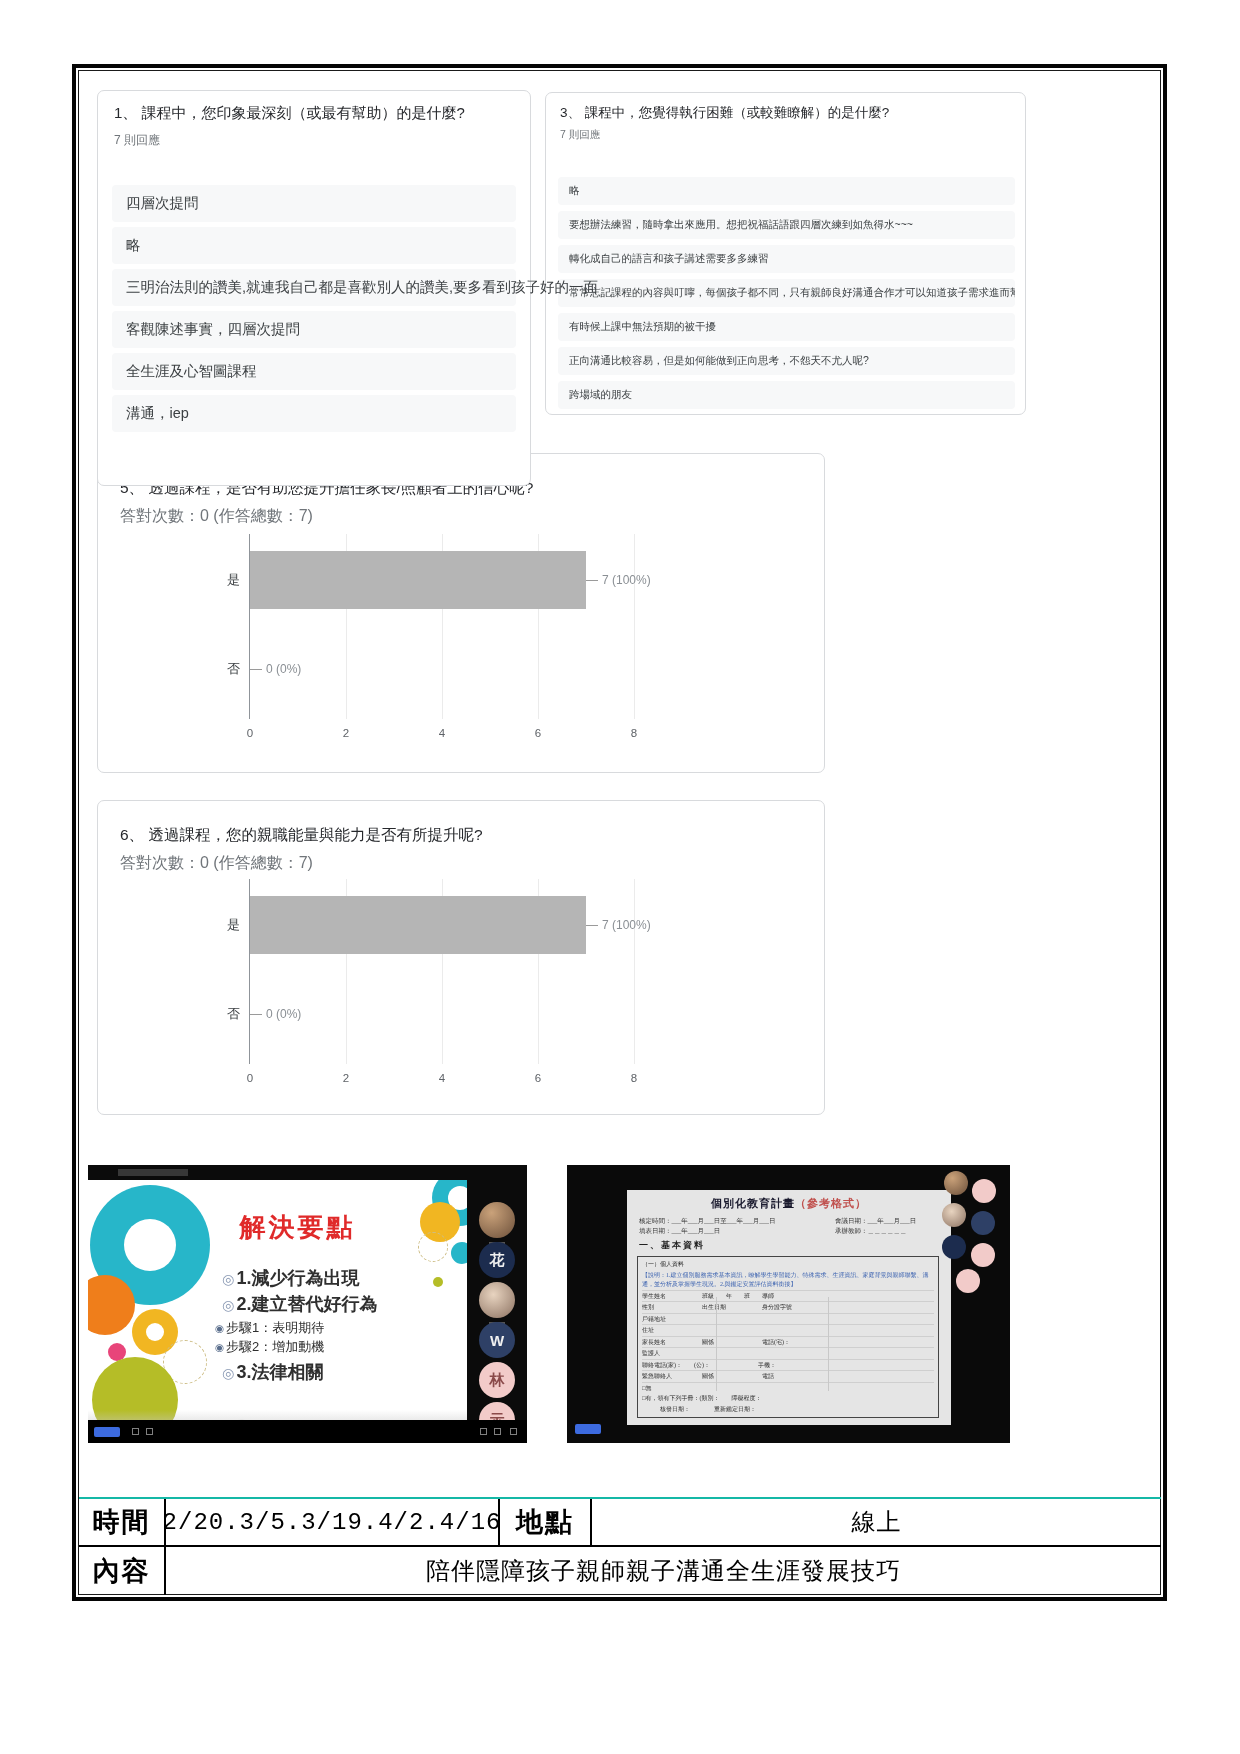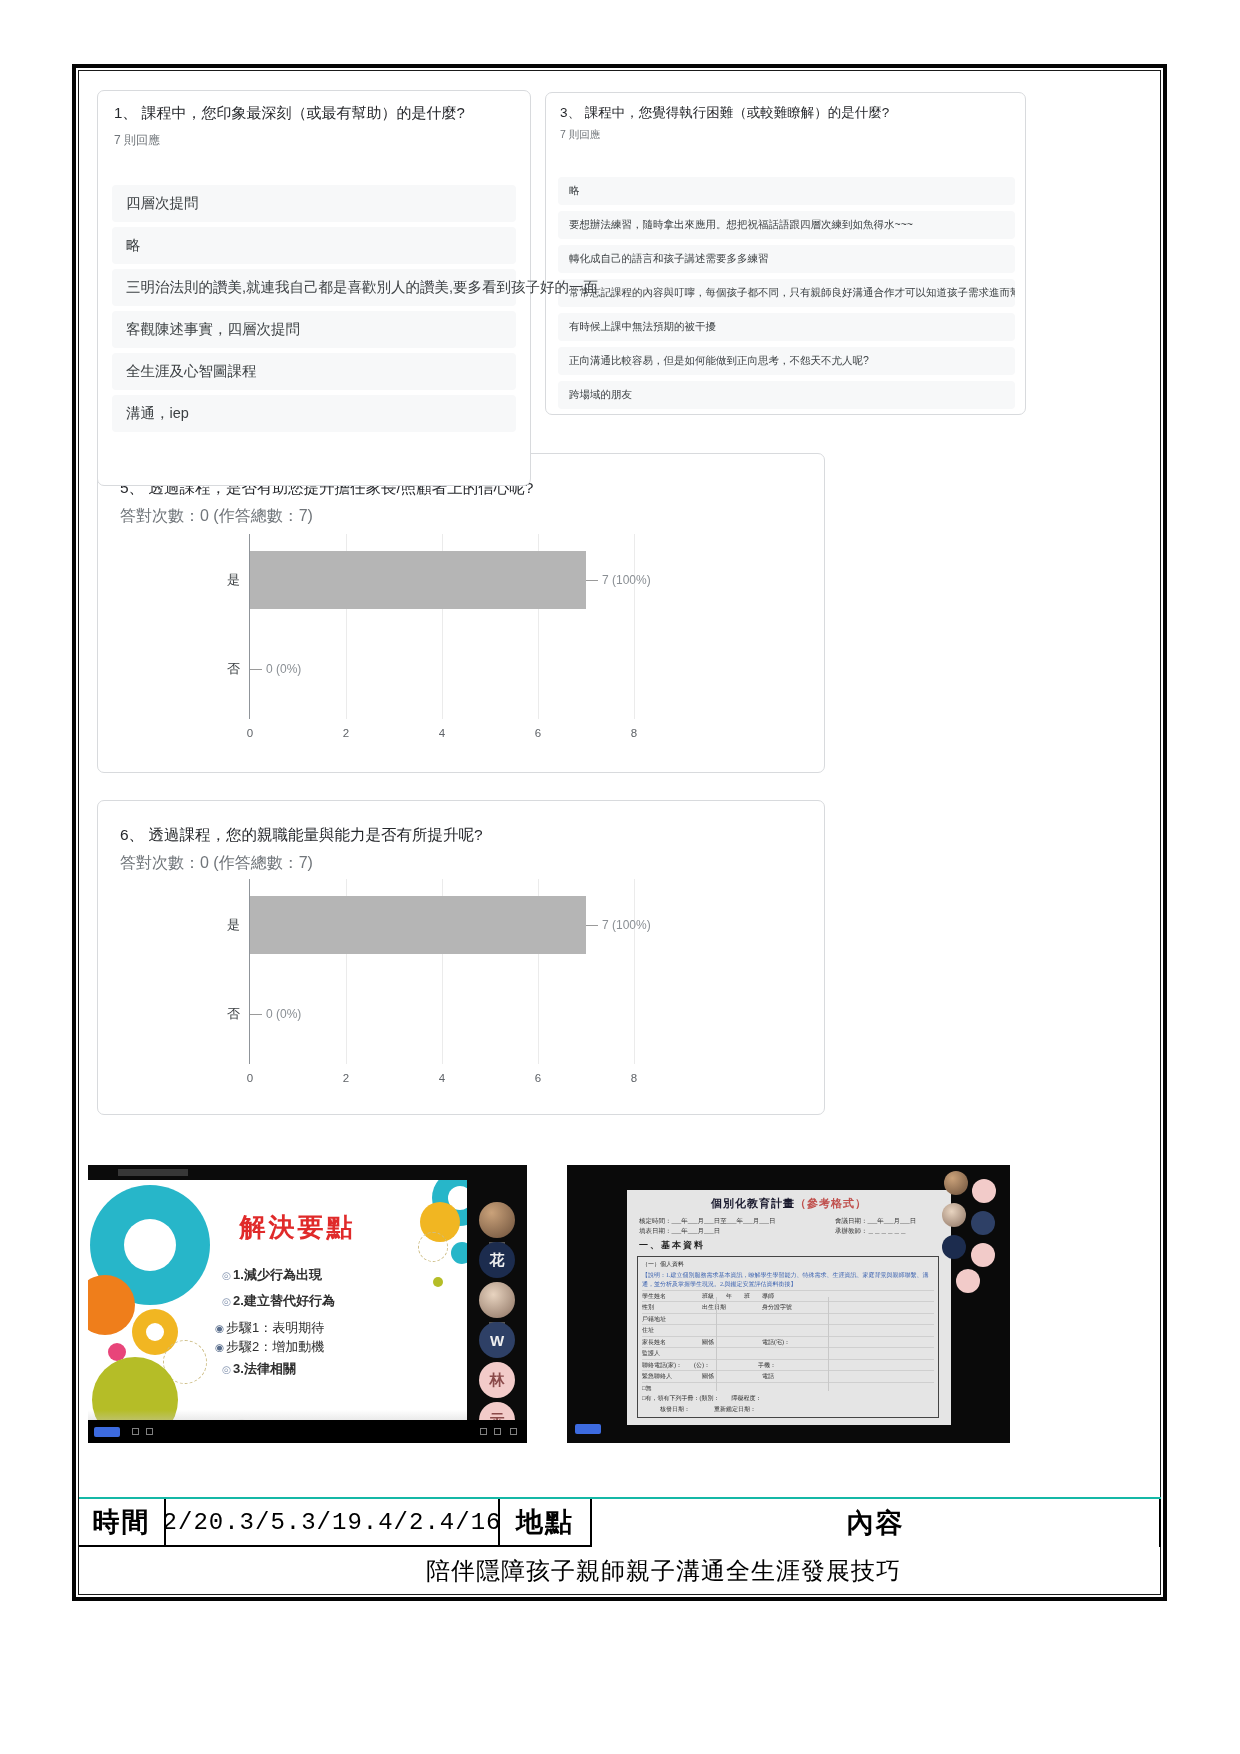--- a/index.html
+++ b/index.html
@@ -62,21 +62,21 @@
   #shot-left { position:absolute; left:88px; top:1165px; width:439px; height:278px;
                background:#0b0b0b; overflow:hidden; }
   #shot-left .titlebar-blob { position:absolute; left:30px; top:4px; width:70px; height:7px;
                background:#4a4a4a; opacity:.7; }
   .slide { position:absolute; left:0; top:15px; width:379px; height:256px; background:#fff; overflow:hidden; }
   .circ { position:absolute; border-radius:50%; }
   .donut-hole { position:absolute; border-radius:50%; background:#fff; }
   .slide-title { position:absolute; left:80px; right:40px; top:30px; text-align:center;
                  font-size:26px; font-weight:bold; letter-spacing:3px; color:#e02a2a; }
   .bullet { position:absolute; left:134px; color:#2f2f2f; white-space:nowrap; }
-  .bullet.lv1 { font-size:13px; font-weight:bold; }
+  .bullet.lv1 { font-size:18px; font-weight:bold; }
   .bullet.lv2 { left:127px; font-size:13px; }
   .bullet .mk { color:#8c9bb5; font-size:.8em; margin-right:2px; }
   .bullet.lv2 .mk { color:#5a6e8c; }
   .slide-fade { position:absolute; left:0; right:0; bottom:0; height:26px;
                 background:linear-gradient(to bottom, rgba(200,200,200,0), #c9c9c9); }
   .progress-line { position:absolute; left:12px; bottom:11px; width:345px; height:2px; background:#dcdcdc; }
   .progress-dot { position:absolute; left:150px; bottom:8px; width:7px; height:7px;
                   border-radius:50%; background:#fdfdfd; box-shadow:0 0 2px #888; }
   .ppl-col { position:absolute; left:379px; top:15px; width:60px; height:240px; }
   .avatar { position:absolute; left:12px; width:36px; height:36px; border-radius:50%;
@@ -336,19 +336,22 @@
 <div class="footer-table">
   <div class="ft-cell">
       <span class="ft-label">時間</span>
     </div>
   <div class="ft-cell">
       <span class="ft-value">2/20.3/5.3/19.4/2.4/16</span>
     </div>
   <div class="ft-cell">
       <span class="ft-label">地點</span>
     </div>
+  <div class="ft-cell last">
+      <span class="ft-value">線上</span>
+    </div>
   <div class="ft-cell row2">
       <span class="ft-label">內容</span>
     </div>
   <div class="ft-cell row2 last ft-span">
       <span class="ft-value">陪伴隱障孩子親師親子溝通全生涯發展技巧</span>
     </div>
 </div>
 
 </body></html>

